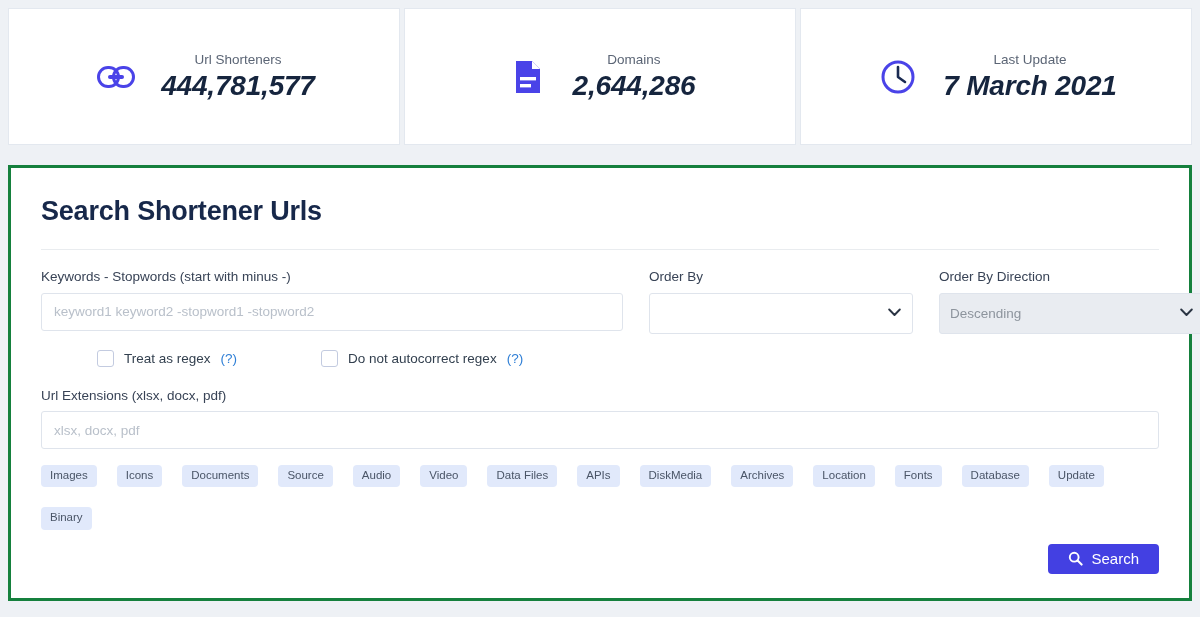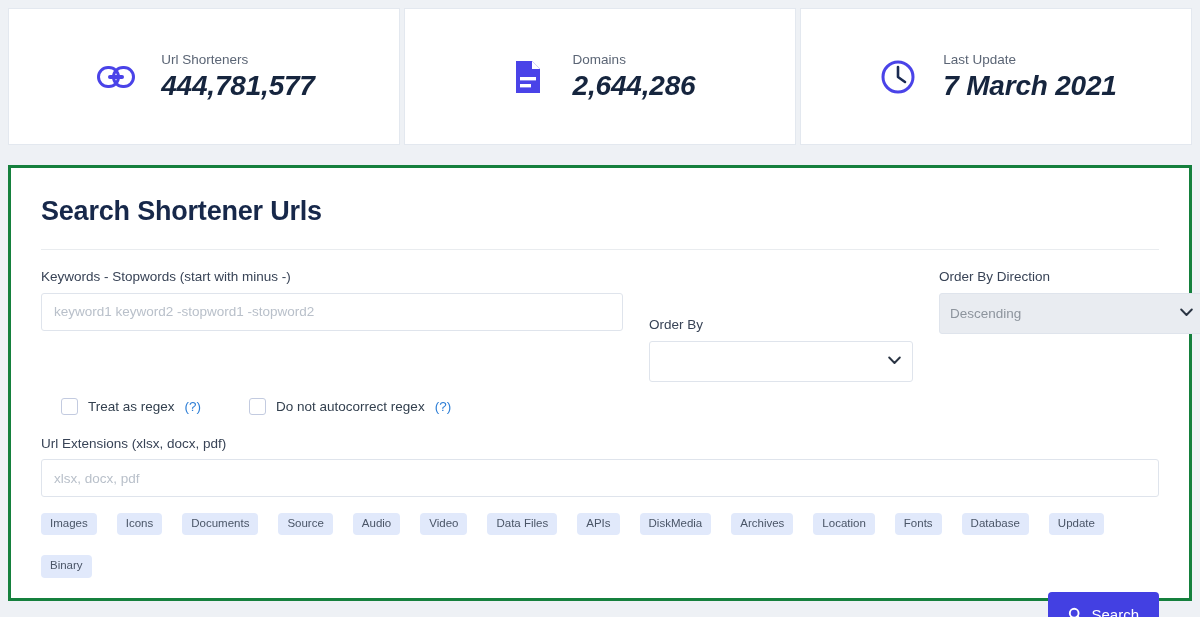--- a/index.html
+++ b/index.html
@@ -19,20 +19,21 @@
     gap: 4px;
   }
   .stat-card {
     flex: 1 1 0;
     background: #ffffff;
     border: 1px solid #e3e8ef;
     height: 137px;
     display: flex;
     align-items: center;
     justify-content: center;
+    text-align: center;
   }
   .stat-inner { display: flex; align-items: center; gap: 22px; }
   .stat-icon { width: 46px; height: 46px; display: flex; align-items: center; justify-content: center; flex: 0 0 auto; }
   .stat-text { display: flex; flex-direction: column; justify-content: center; }
   .stat-label {
     font-size: 13.5px;
     color: #5b6575;
     line-height: 1.35;
     margin-bottom: 1px;
   }
@@ -62,21 +63,21 @@
     letter-spacing: -0.2px;
   }
   .divider {
     height: 1px;
     background: #e9ecef;
     margin: 0 0 18px 0;
   }
 
   .form-row { display: flex; gap: 26px; }
   .col-keywords { width: 582px; flex: 0 0 582px; }
-  .col-order { width: 264px; flex: 0 0 264px; margin-top: 48px; }
+  .col-order { width: 264px; flex: 0 0 264px; }
   .col-dir { width: 266px; flex: 0 0 266px; }
 
   .field-label {
     font-size: 13.5px;
     color: #384356;
     margin-bottom: 7px;
     display: block;
     line-height: 1.3;
   }
   .text-input {
@@ -119,21 +120,21 @@
   select.disabled-select { background: #e9ecf1; color: #8d949d; }
 
   
   .checks-row {
     display: flex;
     align-items: center;
     margin-top: 16px;
     padding-left: 20px;
     gap: 48px;
   }
-  .check-item { display: flex; align-items: center; gap: 10px; }
+  .check-item { display: flex; align-items: center; gap: 10px; margin-left: 36px; }
   .checkbox {
     width: 17px; height: 17px;
     border: 1px solid #c3cbe0;
     border-radius: 3px;
     background: #fff;
     flex: 0 0 auto;
   }
   .check-label { font-size: 13.5px; color: #33404f; }
   .help-link { color: #2f7fd6; text-decoration: none; font-size: 13.5px; }
 
@@ -156,21 +157,21 @@
     line-height: 1.15;
     white-space: nowrap;
   }
 
   .actions { display: flex; justify-content: flex-end; margin-top: 14px; }
   .search-btn {
     background: #4340e2;
     color: #ffffff;
     border: none;
     border-radius: 4px;
-    height: 46px;
+    height: 30px;
     padding: 0 20px;
     font-size: 15px;
     font-family: "Liberation Sans", sans-serif;
     display: flex;
     align-items: center;
     gap: 8px;
     cursor: pointer;
   }
   .search-btn .mag { display: flex; align-items: center; }
 </style>

